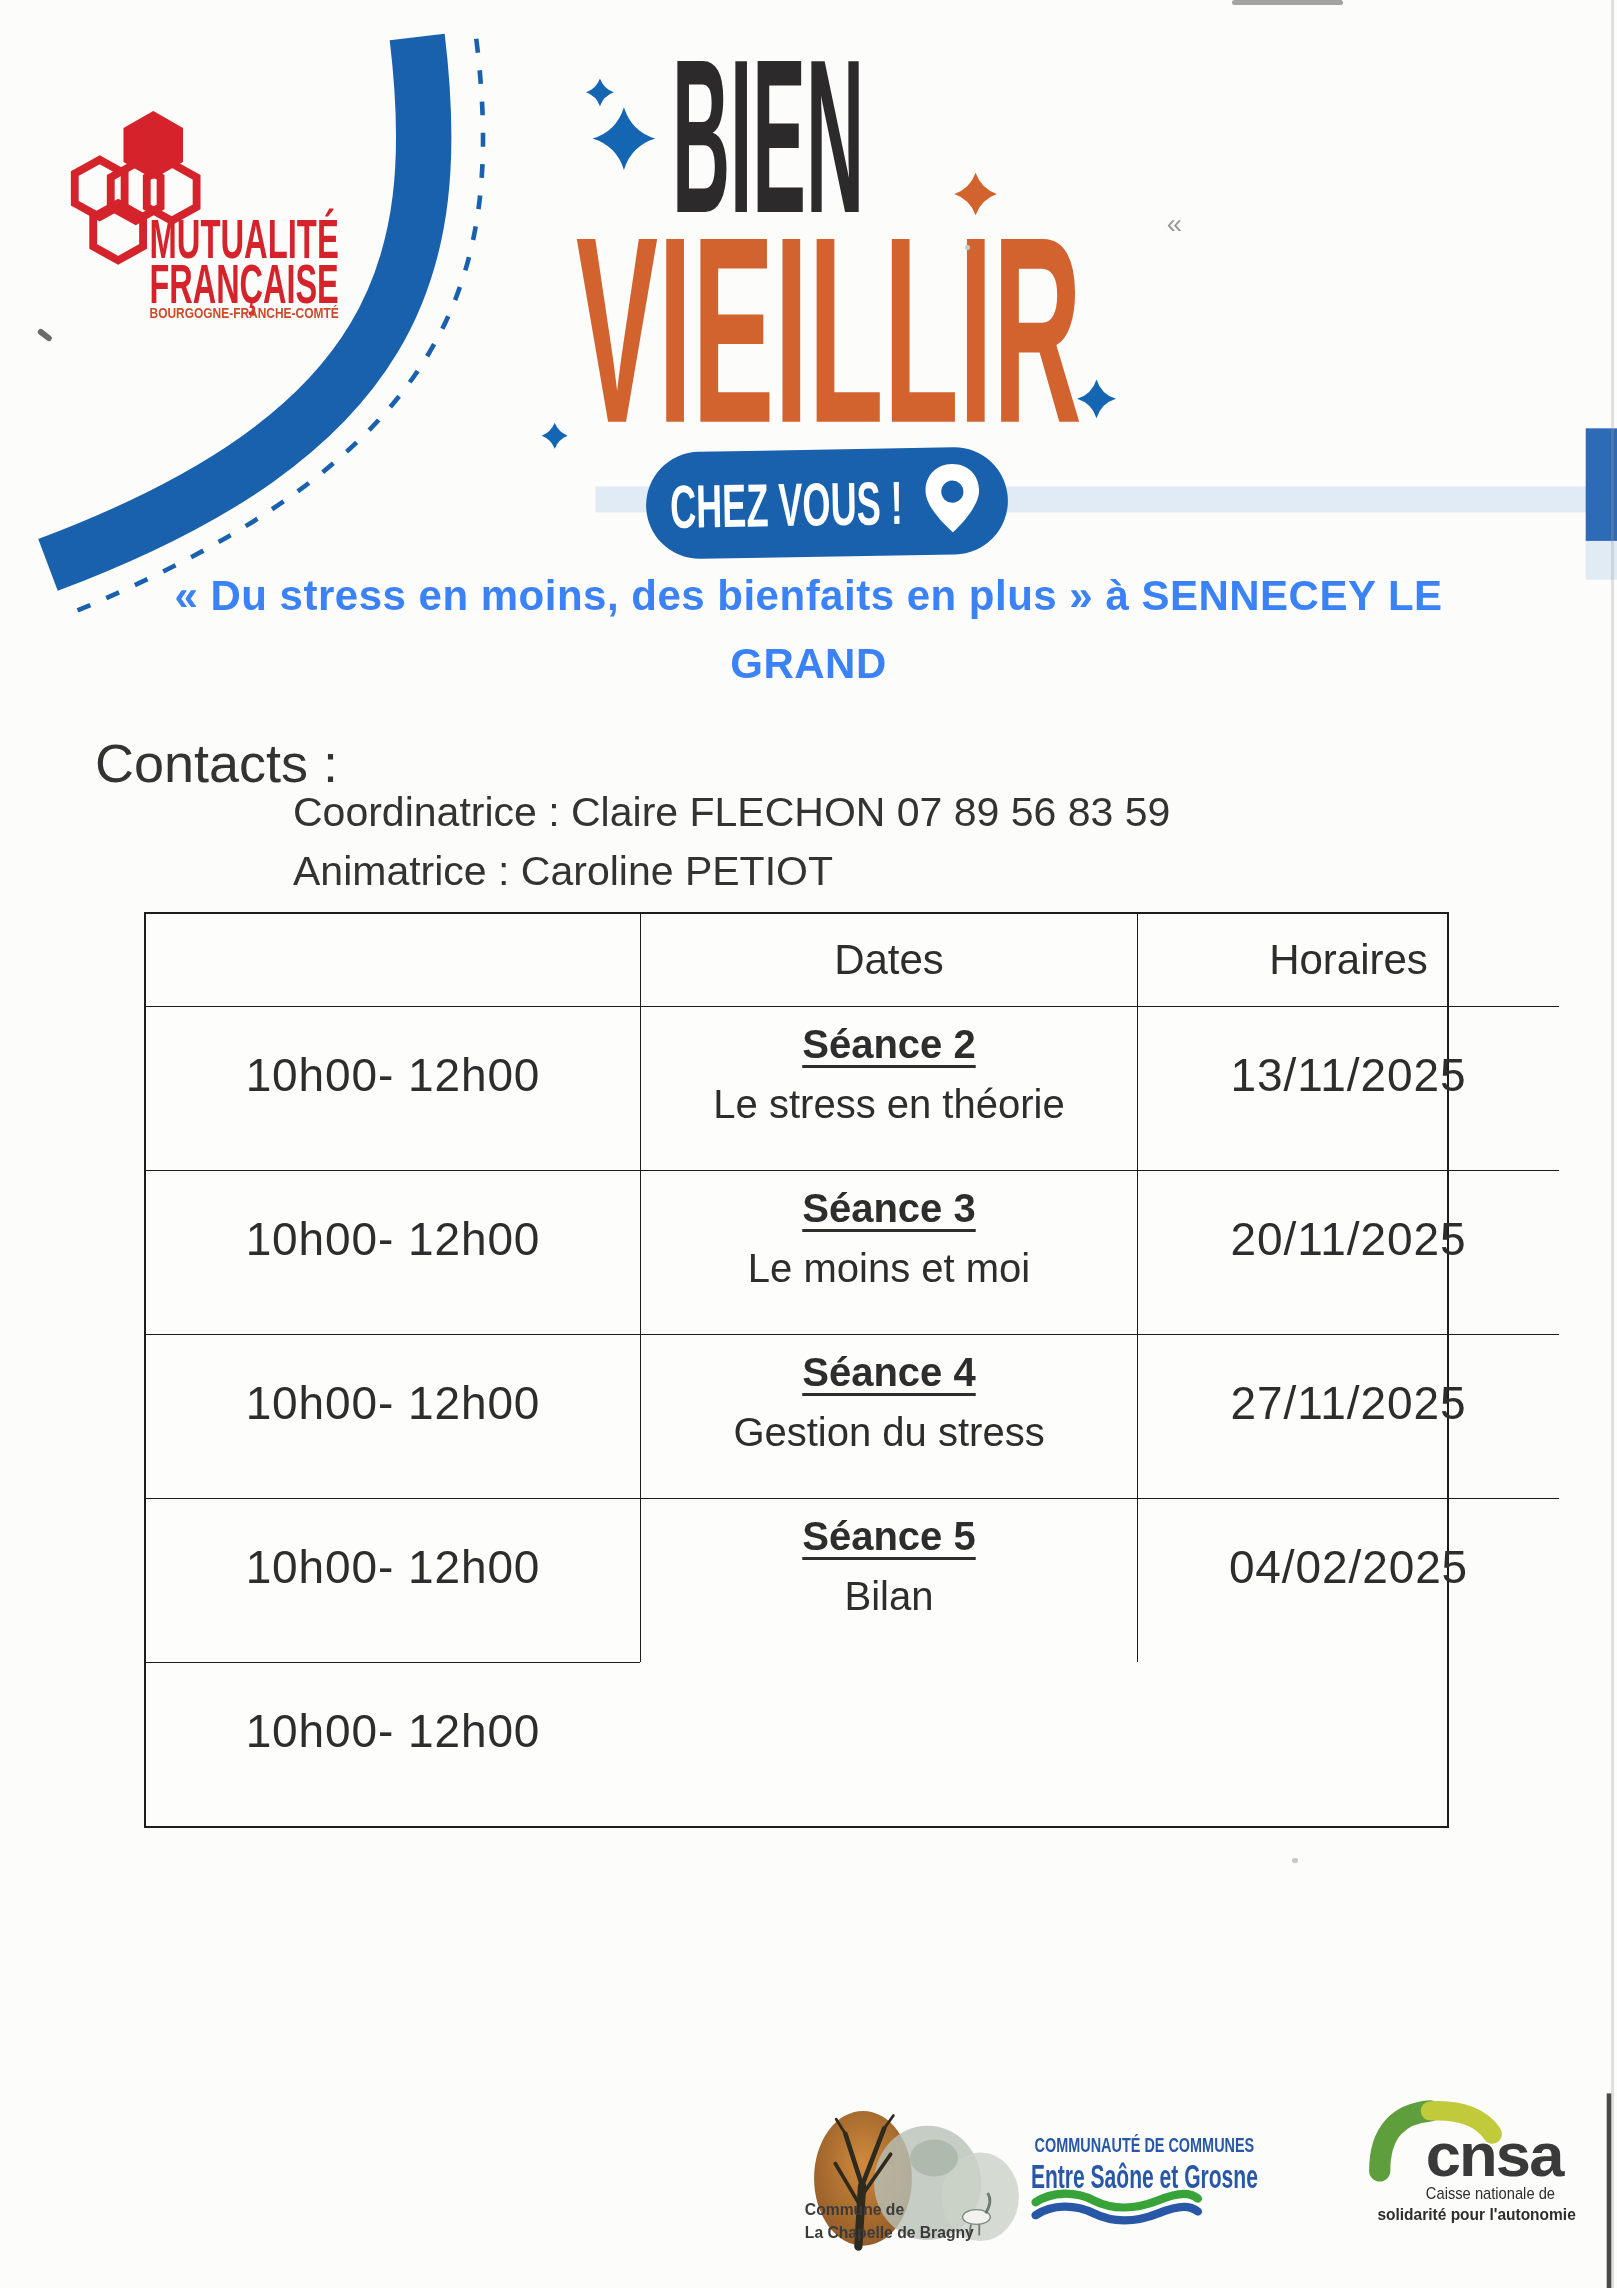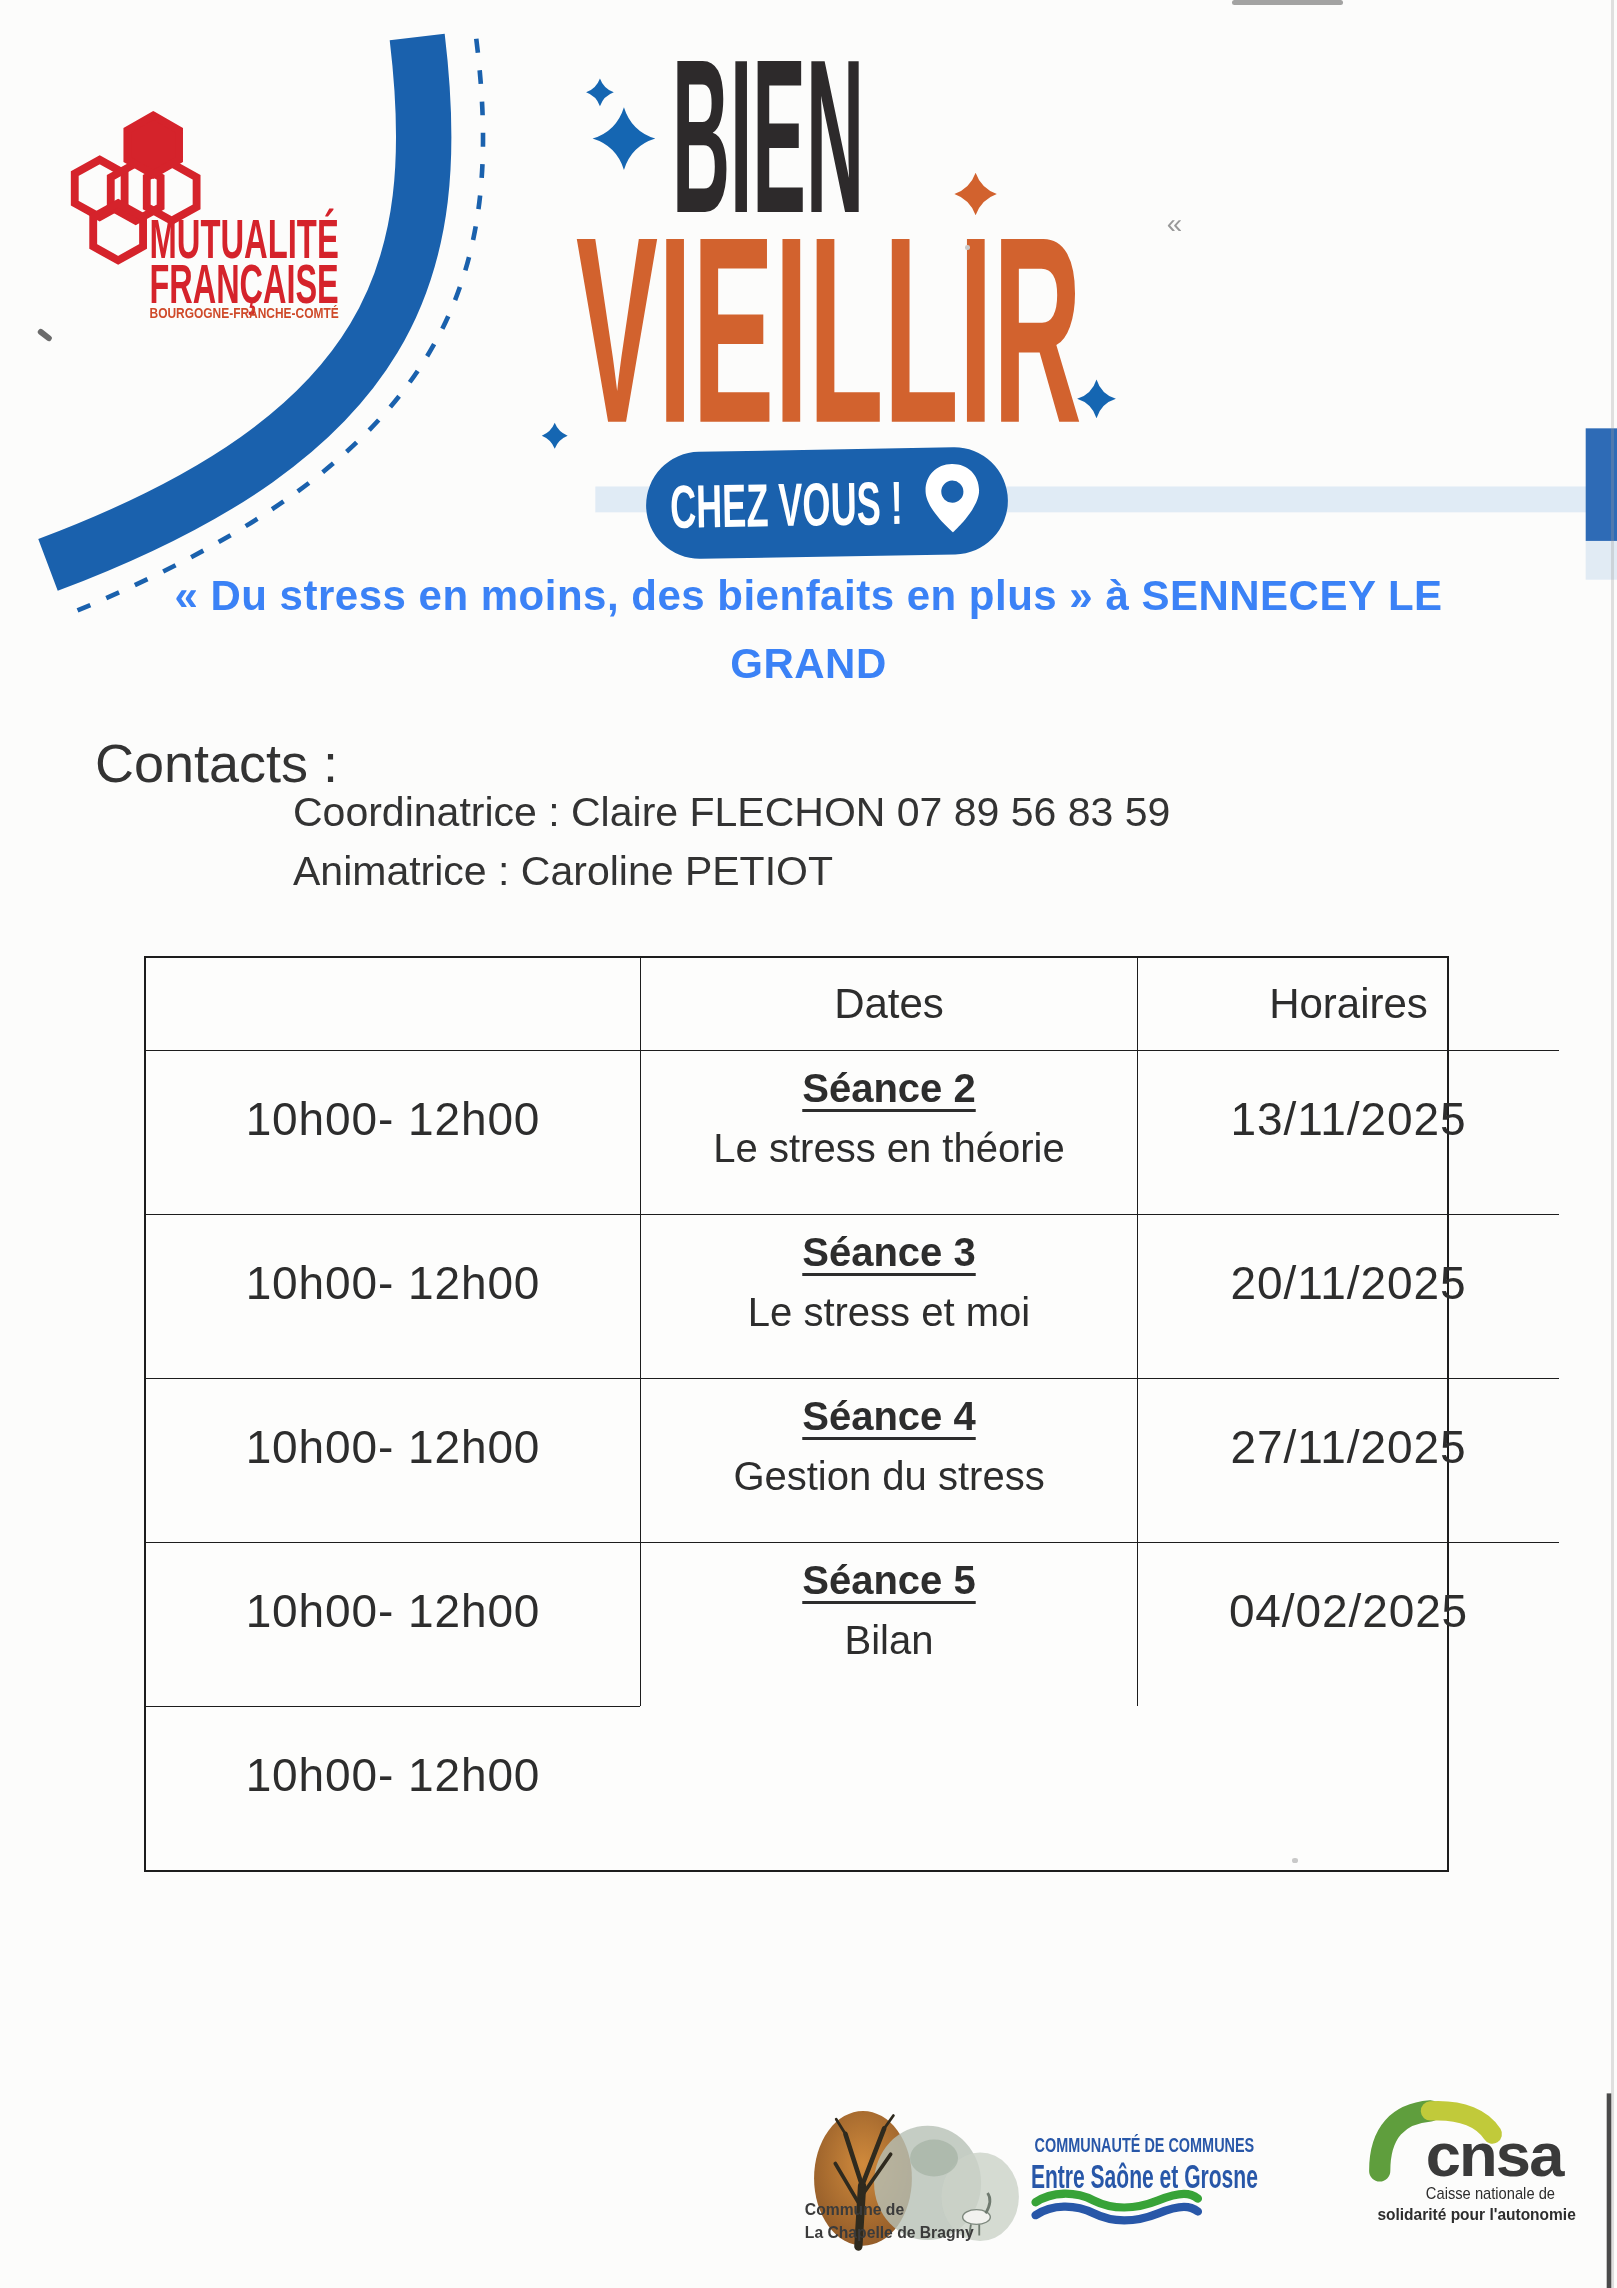--- a/index.html
+++ b/index.html
@@ -23,21 +23,21 @@
   }
   .contacts-label{
     position:absolute;left:95px;top:732px;
     font-size:54px;color:#333;
   }
   .contact-line{position:absolute;left:293px;font-size:41px;color:#333;}
   .contact-line.c1{top:789px;}
   .contact-line.c2{top:848px;}
 
   .schedule{
-    position:absolute;left:144px;top:956px;width:1305px;
+    position:absolute;left:144px;top:912px;width:1305px;
     box-sizing:border-box;border:2.8px solid #1d1d1d;
     display:grid;
     grid-template-columns:494px 497px 422px;
     grid-template-rows:92px repeat(5,164px);
     background:#fdfdfc;
   }
   .schedule > div{
     box-sizing:border-box;display:flex;flex-direction:column;
     align-items:center;justify-content:center;text-align:center;
   }
@@ -128,21 +128,21 @@
 
     <div class="td session">
       <div class="st">Séance 2</div>
       <div class="ss">Le stress en théorie</div>
     </div>
     <div class="td date">13/11/2025</div>
     <div class="td time">10h00- 12h00</div>
 
     <div class="td session">
       <div class="st">Séance 3</div>
-      <div class="ss">Le stress et moi</div>
+      <div class="ss">Le moins et moi</div>
     </div>
     <div class="td date">20/11/2025</div>
     <div class="td time">10h00- 12h00</div>
 
     <div class="td session">
       <div class="st">Séance 4</div>
       <div class="ss">Gestion du stress</div>
     </div>
     <div class="td date">27/11/2025</div>
     <div class="td time">10h00- 12h00</div>

